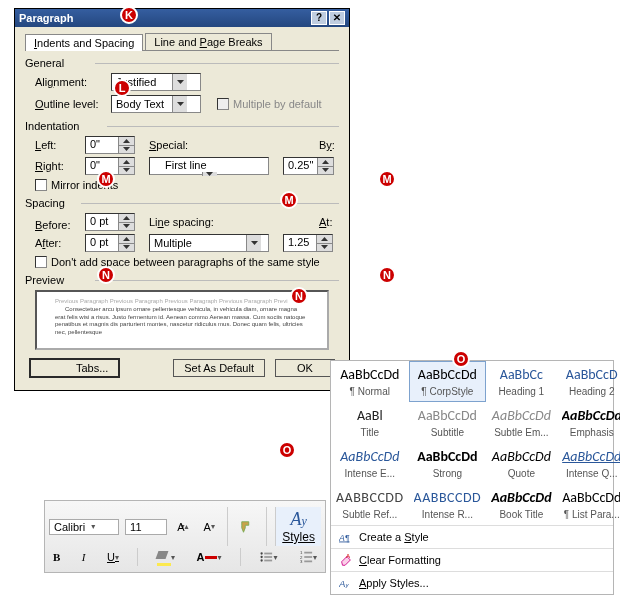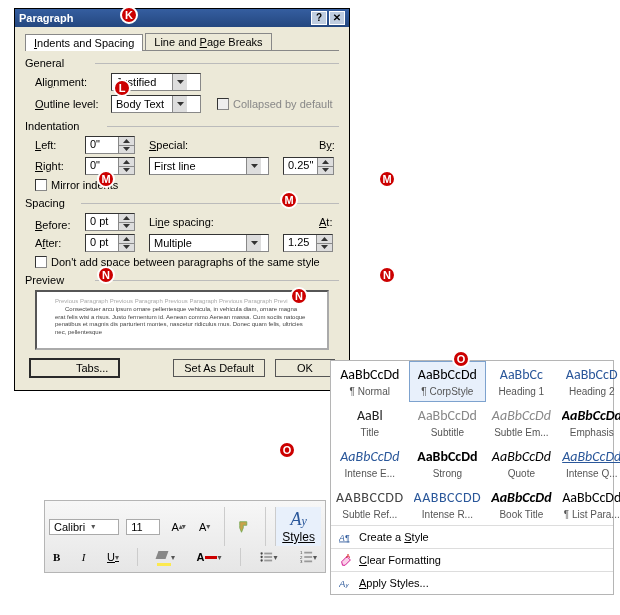--- a/index.html
+++ b/index.html
@@ -250,21 +250,21 @@
         <div class="combo" style="width:90px;">
           <span class="val">Body Text</span>
           <span class="arrow">
               <svg viewBox="0 0 7 4">
                 <path d="M0 0 L7 0 L3.5 4 Z" fill="#333"></path>
               </svg>
             </span>
         </div>
         <div class="check dim" style="margin-left:10px;">
           <span class="checkbox"></span>
-          <span>Collapsed by default</span>
+          <span>Multiple by default</span>
         </div>
       </div>
     </div>
 
     <div class="group indent">
       <div class="group-label">Indentation</div>
       <div class="row" style="gap:14px;">
         <div style="display:flex;align-items:center;gap:6px;">
           <label style="min-width:44px;"><span class="uline">L</span><span>eft:</span></label>
           <div class="spin">
@@ -299,21 +299,21 @@
                   </svg>
                 </div>
                 <div>
                   <svg width="7" height="4">
                     <path d="M0 0 L7 0 L3.5 4 Z" fill="#333"></path>
                   </svg>
                 </div>
               </span>
           </div>
         </div>
-        <div class="combo" style="width:120px;">
+        <div class="combo" style="width:120px;flex-direction:column;">
           <span class="val" style="min-width:96px">First line</span>
           <span class="arrow">
               <svg viewBox="0 0 7 4">
                 <path d="M0 0 L7 0 L3.5 4 Z" fill="#333"></path>
               </svg>
             </span>
         </div>
         <div class="spin">
           <span class="val">0.25"</span>
           <span class="spinbtns">
@@ -426,21 +426,21 @@
     </div>
   </div>
 </div>
 
 <div class="minitoolbar">
   <div class="mt-row">
     <div class="mt-combo" style="width:70px;">
       <span>Calibri</span>
         <span class="drop">▾</span>
     </div>
-    <div class="mt-combo" style="width:34px;gap:33px;">
+    <div class="mt-combo" style="width:42px;gap:33px;">
       <span>11</span>
         <span class="drop">▾</span>
     </div>
     <div class="mt-btn" title="grow">A<span class="tiny">▴</span></div>
     <div class="mt-btn">A<span class="tiny">▾</span></div>
     <div class="sep"></div>
     <div class="mt-btn">
       <svg class="ico" viewBox="0 0 16 16">
           <path d="M2 2h8v4H6v3l-2 5-2-5V6H2z" fill="#c9a24a" stroke="#7a5"></path>
         </svg>

